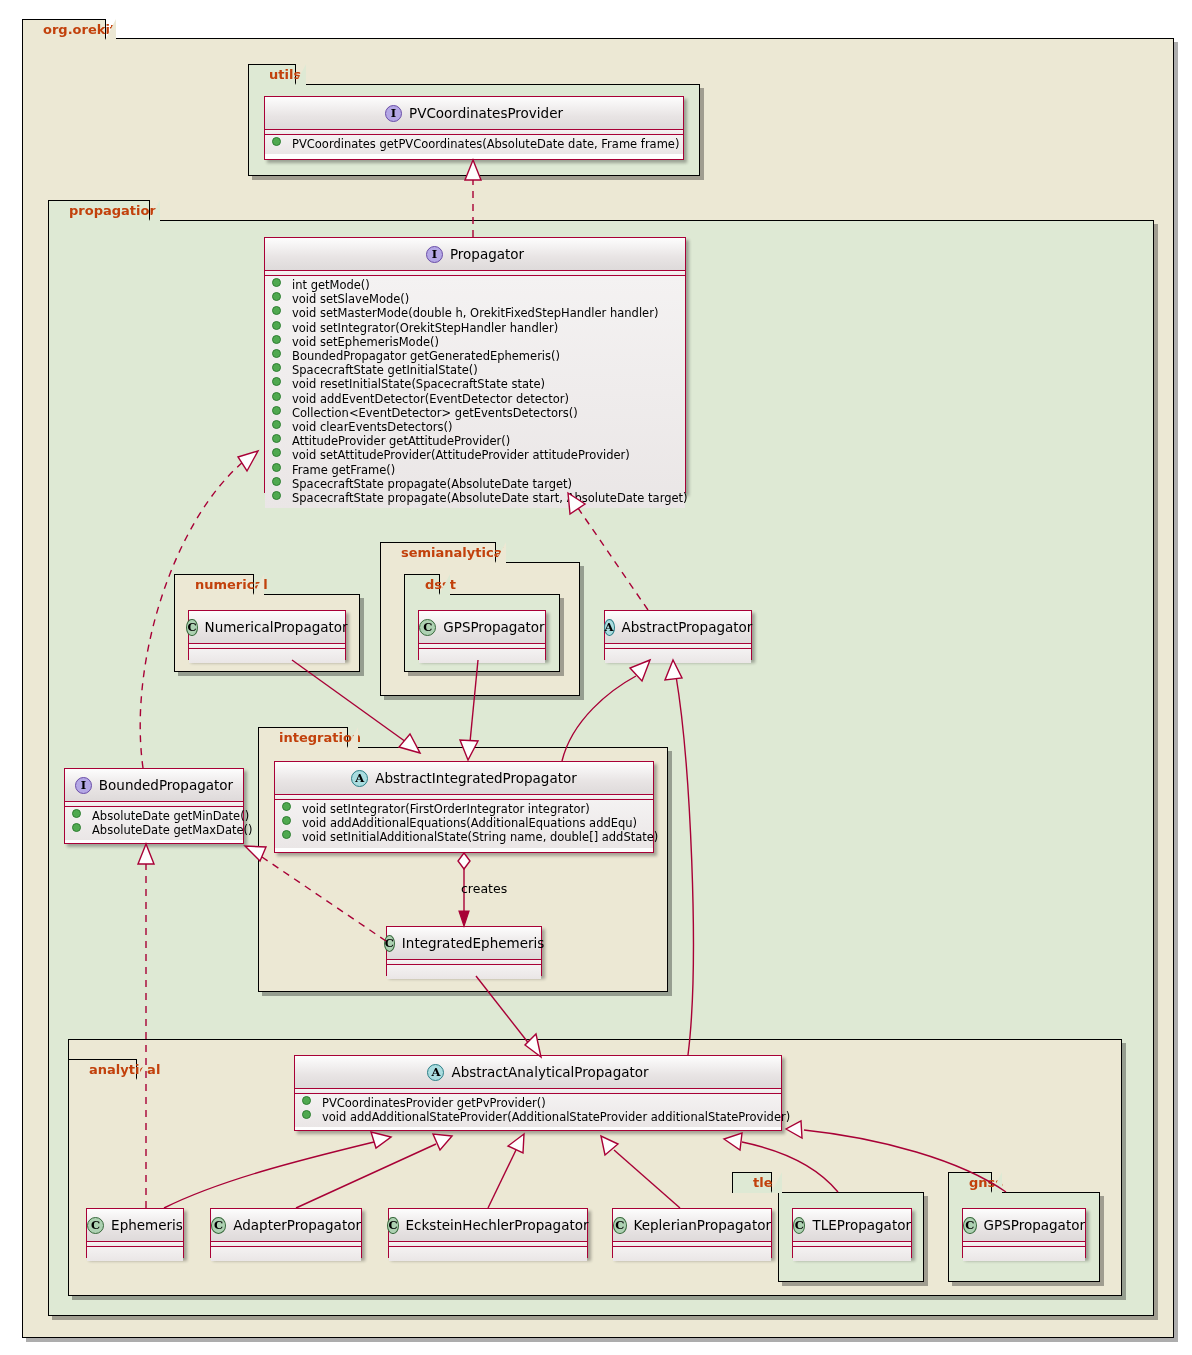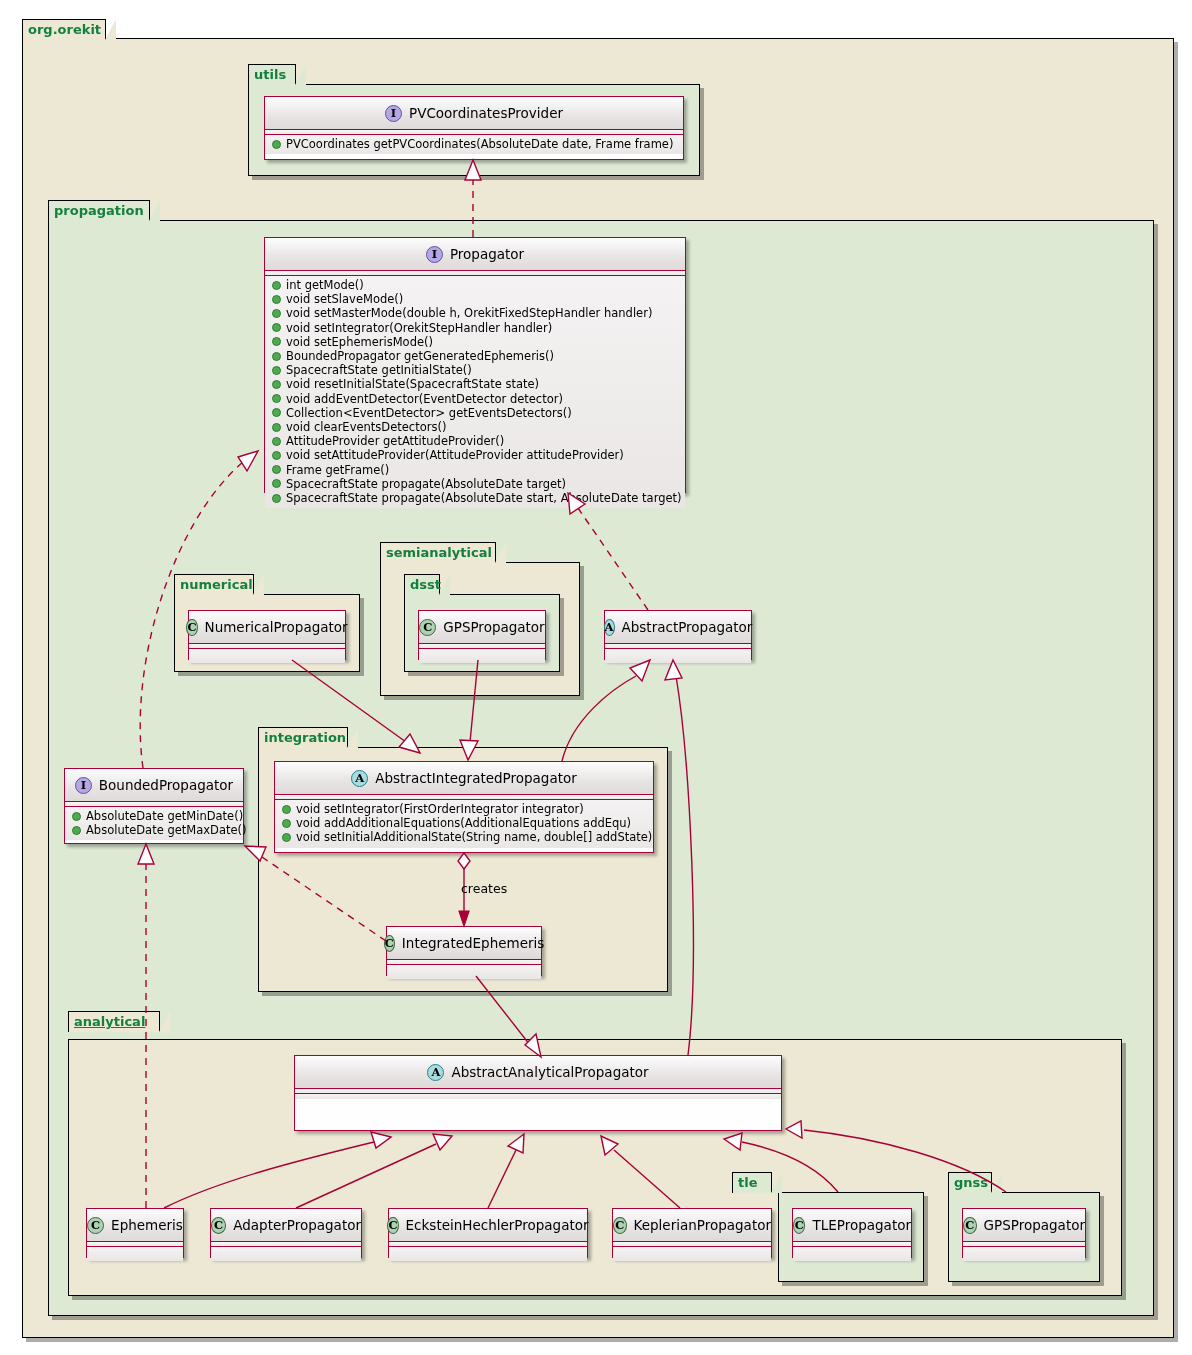--- a/index.html
+++ b/index.html
@@ -4,21 +4,21 @@
 <style>
   html,body{margin:0;padding:0;background:#ffffff;}
   body{font-family:"DejaVu Sans","Liberation Sans",sans-serif;}
   #canvas{position:relative;width:1192px;height:1355px;overflow:hidden;background:#fff;}
 
   
   .pkg{position:absolute;box-sizing:border-box;border:1.5px solid #000;}
   .pkg.beige{background:#ECE8D4;}
   .pkg.green{background:#DEE9D4;}
   .pkg-tab{position:absolute;box-sizing:border-box;border:1.5px solid #000;border-bottom:none;
-           font-weight:bold;font-size:13px;color:#15803d;line-height:19px;padding:0 6px 0 5px;
+           font-weight:bold;font-size:13px;color:#c2410c;line-height:19px;padding:0 6px 0 20px;
            white-space:nowrap;}
   .pkg-tab.beige{background:#ECE8D4;}
   .pkg-tab.green{background:#DEE9D4;}
   .pkg-tab .fold{position:absolute;right:-11px;top:-1.5px;width:0;height:0;
         border-left:11px solid transparent;border-bottom:21px solid transparent;}
   .pkg-shadow{position:absolute;background:rgba(0,0,0,.32);}
 
   
   .cls{position:absolute;box-sizing:border-box;border:1.5px solid #A80036;
        background:#FEFEFE;box-shadow:3px 3px 3px rgba(0,0,0,.30);}
@@ -31,22 +31,22 @@
        display:flex;align-items:center;justify-content:center;
        font-size:11.5px;font-weight:bold;margin-right:7px;font-family:"DejaVu Serif",serif;}
   .st-I{background:#B4A7E5;border:1.5px solid #6A4DA8;color:#000;}
   .st-C{background:#ADD1B2;border:1.5px solid #38693C;color:#000;}
   .st-A{background:#A9DCDF;border:1.5px solid #2C7E86;color:#000;}
   .sep{height:4px;border-bottom:1.5px solid #A80036;
        background:linear-gradient(to bottom,#F6F4F4,#EDEAEA);}
   .cls-body{box-sizing:border-box;padding:2px 0 3px 0;
        background:linear-gradient(to bottom,#F4F2F2 0%,#EAE6E6 100%);}
   .cls-body.empty{height:14px;}
-  .mrow{display:flex;align-items:center;font-size:11.5px;color:#000;
-        line-height:14.2px;padding-left:7px;white-space:nowrap;}
+  .mrow{display:flex;font-size:11.5px;color:#000;
+        line-height:14.2px;padding-left:7px;white-space:nowrap;gap:6px;}
   .bullet{width:7px;height:7px;border-radius:50%;background:#4FA94F;
           border:1px solid #2E7D32;margin-right:5px;flex:0 0 auto;}
 
   
   #wires{position:absolute;left:0;top:0;width:1192px;height:1355px;pointer-events:none;}
   .ln{stroke:#A80036;stroke-width:1.4px;fill:none;}
   .ln.dash{stroke-dasharray:7,6;}
   .hollow{fill:#FEFEFE;stroke:#A80036;stroke-width:1.4px;}
   .solidarrow{fill:#A80036;stroke:#A80036;stroke-width:1.2px;}
   .lbl{font-family:"DejaVu Sans","Liberation Sans",sans-serif;font-size:12.5px;fill:#000;}
@@ -262,32 +262,40 @@
     <div class="cls-head">
       <span class="stereo st-C">C</span>
       <span class="cls-name">IntegratedEphemeris</span>
     </div>
     <div class="sep"></div>
     <div class="cls-body empty"></div>
   </div>
 
   <div class="pkg-shadow" style="left:72px;top:1043px;width:1054px;height:257px;"></div>
   <div class="pkg beige" style="left:68px;top:1039px;width:1054px;height:257px;"></div>
-  <div class="pkg-tab beige" style="left:68px;top:1011px;width:92px;height:21px;text-decoration:underline;">
+  <div class="pkg-tab beige" style="left:68px;top:1059px;width:69px;height:21px;">
     <span>analytical</span>
     <span class="fold" style="border-bottom-color:#ECE8D4;"></span>
   </div>
 
   <div class="cls" style="left:294px;top:1055px;width:488px;height:76px;">
     <div class="cls-head">
       <span class="stereo st-A">A</span>
       <span class="cls-name ital">AbstractAnalyticalPropagator</span>
     </div>
     <div class="sep"></div>
     <div class="cls-body">
+      <div class="mrow">
+          <span class="bullet"></span>
+          <span>PVCoordinatesProvider getPvProvider()</span>
+        </div>
+      <div class="mrow">
+          <span class="bullet"></span>
+          <span>void addAdditionalStateProvider(AdditionalStateProvider additionalStateProvider)</span>
+        </div>
     </div>
   </div>
 
   <div class="cls" style="left:86px;top:1208px;width:98px;height:50px;">
     <div class="cls-head">
       <span class="stereo st-C">C</span>
       <span class="cls-name">Ephemeris</span>
     </div>
     <div class="sep"></div>
     <div class="cls-body empty"></div>

